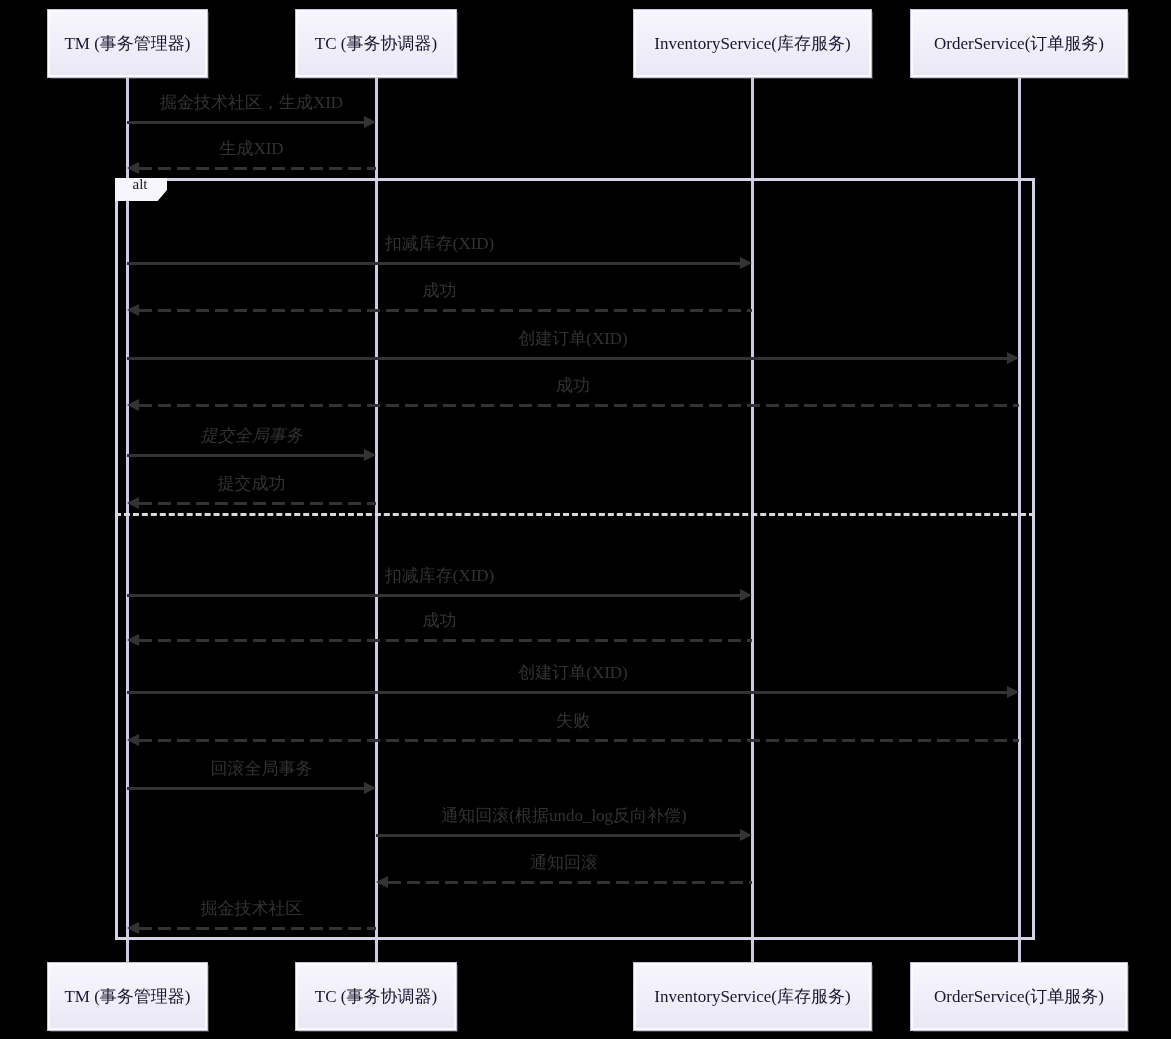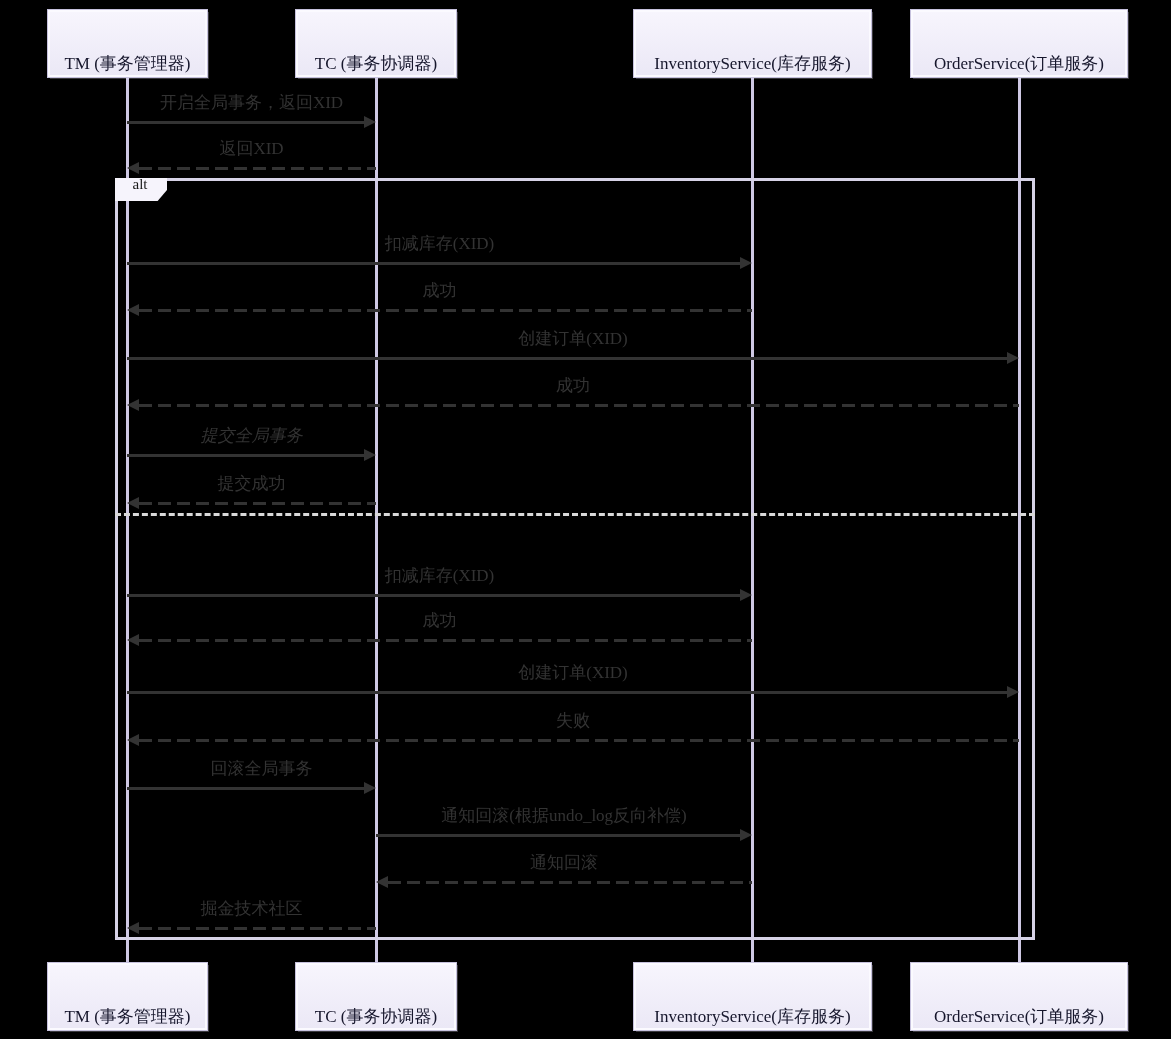--- a/index.html
+++ b/index.html
@@ -12,21 +12,21 @@
   .canvas{
     position:relative;width:1171px;height:1039px;background:var(--bg);
     overflow:hidden;font-family:"Liberation Serif","DejaVu Serif",serif;
     filter:blur(0.3px);
   }
   .participant{
     position:absolute;height:67px;box-sizing:border-box;
     background:linear-gradient(180deg,#f7f5fd 0%,#ebe8f6 100%);
     border:2px solid var(--box-rim);
     box-shadow:0 0 0 1px var(--box-border), 2px 2px 0 0 rgba(230,228,242,0.25);
-    display:flex;align-items:flex-end;justify-content:center;
+    display:flex;align-items:center;justify-content:center;
   }
   .participant .plabel{
     color:var(--box-text);font-size:17px;white-space:nowrap;
   }
   .lifeline{
     position:absolute;width:3px;background:var(--lifeline);
   }
   .frame{
     position:absolute;border:3px solid var(--frame);box-sizing:border-box;
     background:transparent;
@@ -79,24 +79,24 @@
     </div>
 
   <div class="frame" id="alt-frame" style="left: 115px; top: 178px; width: 920px; height: 762px;">
     <div class="frame-label">alt</div>
   </div>
   <div class="frame-divider" id="alt-divider" style="left: 115px; top: 513px; width: 920px;"></div>
 
   <div id="messages">
       <div class="msg-line" style="top: 121px; left: 127px; width: 237px;"></div>
       <div class="arrowhead right" style="top: 116px; left: 364px;"></div>
-      <div class="msg-label" style="left: 251.5px; top: 93px;">开启全局事务，返回XID</div>
+      <div class="msg-label" style="left: 251.5px; top: 93px;">掘金技术社区，生成XID</div>
       <div class="msg-line dashed" style="top: 167px; left: 139px; width: 237px;"></div>
       <div class="arrowhead left" style="top: 162px; left: 127px;"></div>
-      <div class="msg-label" style="left: 251.5px; top: 139px;">返回XID</div>
+      <div class="msg-label" style="left: 251.5px; top: 139px;">生成XID</div>
       <div class="msg-line" style="top: 262px; left: 127px; width: 613px;"></div>
       <div class="arrowhead right" style="top: 257px; left: 740px;"></div>
       <div class="msg-label" style="left: 439.5px; top: 234px;">扣减库存(XID)</div>
       <div class="msg-line dashed" style="top: 309px; left: 139px; width: 613px;"></div>
       <div class="arrowhead left" style="top: 304px; left: 127px;"></div>
       <div class="msg-label" style="left: 439.5px; top: 281px;">成功</div>
       <div class="msg-line" style="top: 357px; left: 127px; width: 880px;"></div>
       <div class="arrowhead right" style="top: 352px; left: 1007px;"></div>
       <div class="msg-label" style="left: 573px; top: 329px;">创建订单(XID)</div>
       <div class="msg-line dashed" style="top: 404px; left: 139px; width: 880px;"></div>

